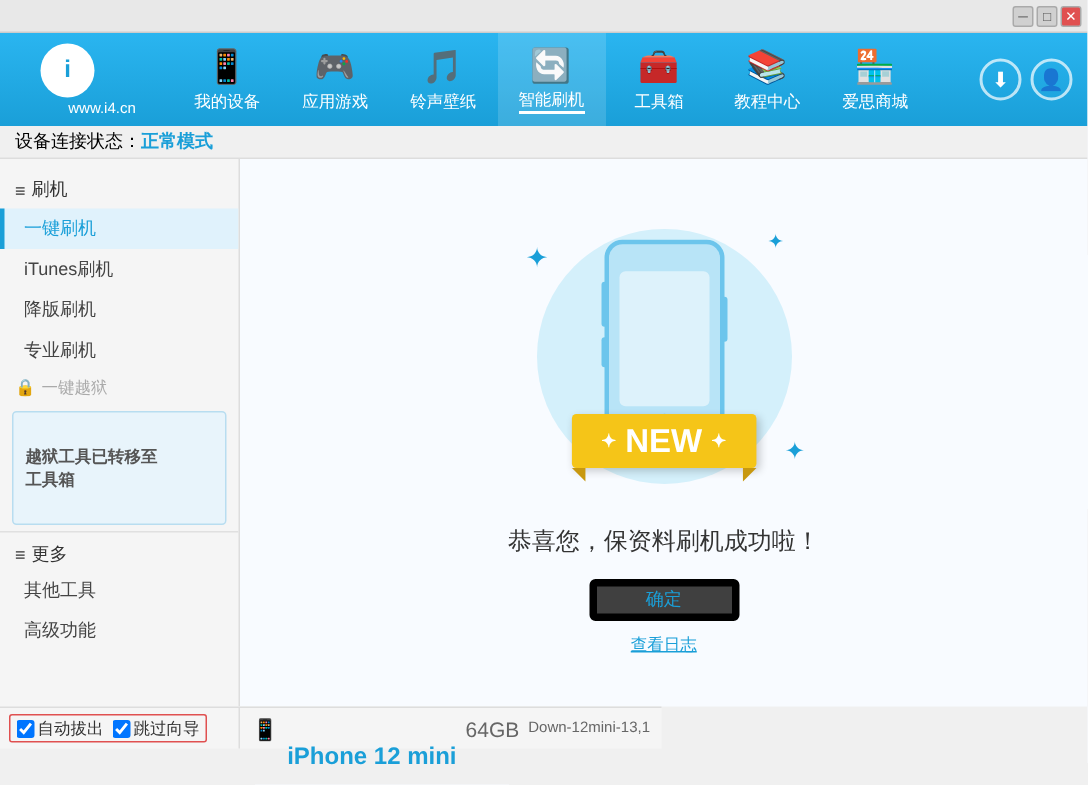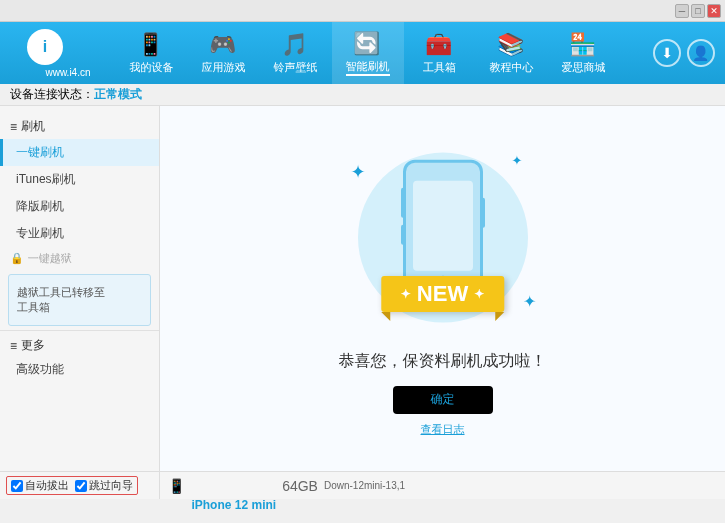--- a/index.html
+++ b/index.html
@@ -101,23 +101,24 @@
       padding: 4px 10px;
       font-size: 11px;
       color: #aaa;
       display: flex; align-items: center; gap: 4px;
     }
     .sidebar-notice {
       margin: 4px 8px;
       background: #e8f4fb;
       border: 1px solid #b8ddf0;
       border-radius: 3px;
-      padding: 10px 8px;
+      padding: 22px 8px;
       font-size: 11px;
       color: #555;
+      font-weight: bold;
     }
     .sidebar-section-title2 {
       padding: 6px 10px 2px 10px;
       font-size: 12px;
       color: #333;
       display: flex; align-items: center; gap: 4px;
       border-top: 1px solid #e0e0e0;
       margin-top: 4px;
     }
 
@@ -127,21 +128,21 @@
       background: #f8fbff;
       display: flex;
       flex-direction: column;
       align-items: center;
       justify-content: center;
       padding: 20px;
     }
     .confirm-btn {
       width: 100px; height: 28px;
       border: 5px solid #000000;
-      background: #000000;
+      background: #404040;
       color: #1a9fd8;
       border-radius: 4px;
       cursor: pointer;
       font-size: 12px;
       display: flex; align-items: center; justify-content: center;
       margin-bottom: 8px;
     }
     .view-log-link {
       font-size: 11px;
       color: #1a9fd8;
@@ -227,20 +228,21 @@
       <span>一键越狱</span>
     </div>
     <div class="sidebar-notice">
       <span>越狱工具已转移至<br>工具箱</span>
     </div>
 
     <div class="sidebar-section-title2">
       <span>≡</span>
       <span>更多</span>
     </div>
+    <div class="sidebar-item">其他工具</div>
     <div class="sidebar-item">高级功能</div>
   </div>
 
   <div class="content-area">
 
     <div style="position:relative; width:220px; height:200px; margin-bottom:10px;">
 
       <div style="position:absolute; left:50%; top:50%; transform:translate(-50%,-52%); width:170px; height:170px; background:#d4f0fb; border-radius:50%;"></div>
 
       <div style="position:absolute; left:50%; top:50%; transform:translate(-50%,-58%); width:80px; height:140px; background:#b8e4f7; border-radius:12px; border:3px solid #6cc5ec;">
@@ -269,38 +271,38 @@
     </div>
 
     <div style="font-size:16px; color:#333; margin-bottom:14px;">恭喜您，保资料刷机成功啦！</div>
 
     <button class="confirm-btn">确定</button>
 
     <span class="view-log-link">查看日志</span>
   </div>
 </div>
 
-<div style="height:52px; display:flex; flex-direction:column;">
+<div style="height:52px; display:flex; ">
 
   <div style="display:flex; height:28px; background:#f5f5f5; border-top:1px solid #ddd;">
 
     <div style="width:160px; border-right:1px solid #ddd; display:flex; align-items:center; padding:0 6px; gap:6px;">
       <div style="border:1.5px solid #e05050; border-radius:2px; padding:1px 4px; display:flex; gap:6px; align-items:center;">
         <label class="checkbox-label">
           <input type="checkbox" checked="" style="">
           <span>自动拔出</span>
         </label>
         <label class="checkbox-label">
           <input type="checkbox" checked="" style="">
           <span>跳过向导</span>
         </label>
       </div>
     </div>
 
     <div style="flex:1; display:flex; align-items:center; padding:0 8px; gap:6px;">
       <span style="color:#1a9fd8; font-size:14px;">📱</span>
-      <span style="color:#1a9fd8; font-weight:bold; font-size:12px;margin-top:38px;">iPhone 12 mini</span>
+      <span style="color:#1a9fd8; font-weight:bold; font-size:16px;margin-top:38px;">iPhone 12 mini</span>
       <span style="color:#666; font-size:14px;">64GB</span>
       <span style="color:#666; font-size:10px;">Down-12mini-13,1</span>
     </div>
   </div>
 
 </div>
 
 </body></html>

